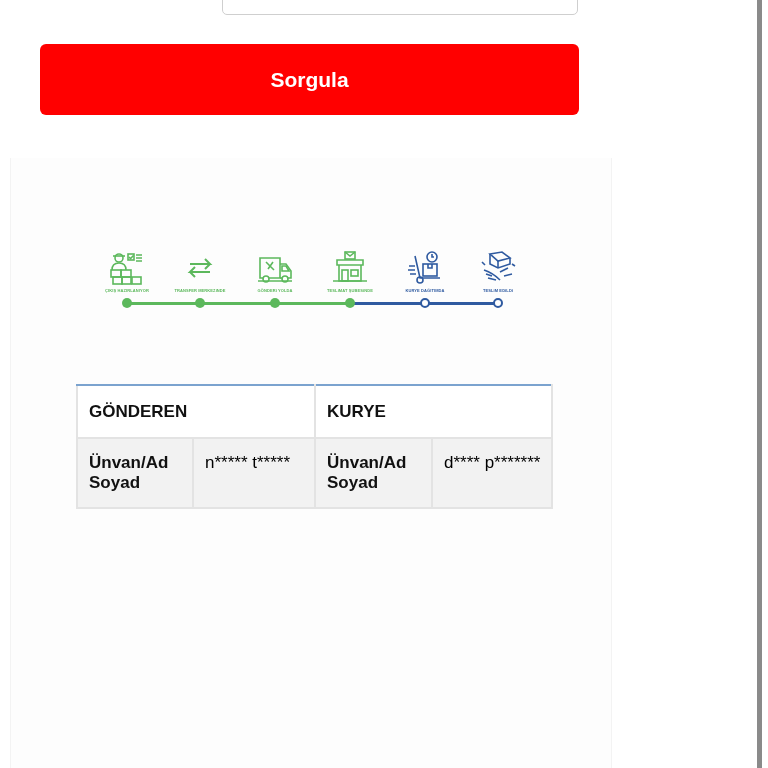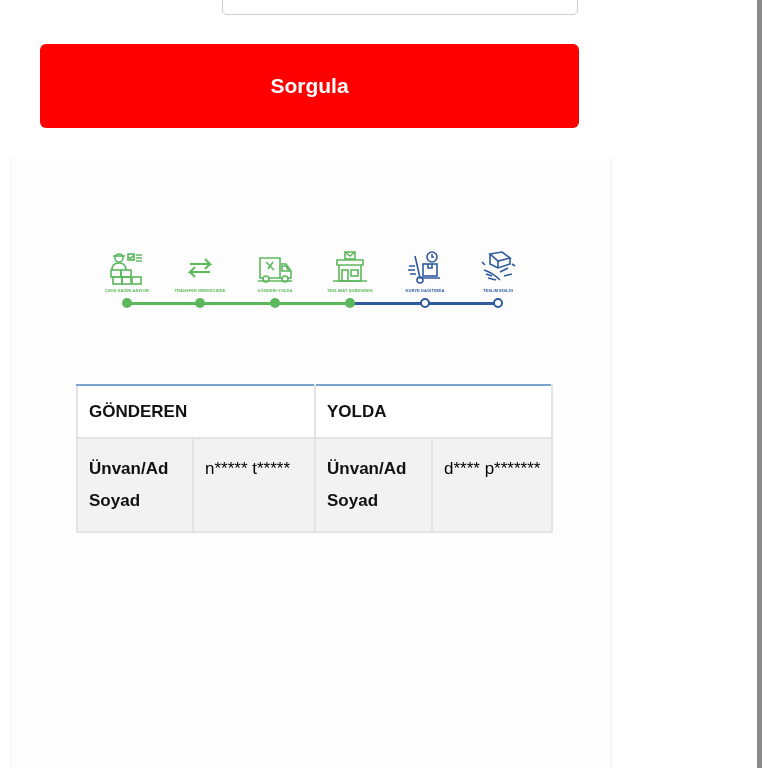--- a/index.html
+++ b/index.html
@@ -10,21 +10,21 @@
       color: #111;
     }
     .input-box {
       position: absolute; left: 222px; top: -20px;
       width: 356px; height: 35px;
       border: 1px solid #cfcfcf; border-radius: 5px;
       background: #fff; box-sizing: border-box;
     }
     .query-btn {
       position: absolute; left: 40px; top: 44px;
-      width: 539px; height: 84px;
+      width: 539px; height: 71px;
       background: #ff0000; border: none; border-radius: 6px;
       color: #fff; font-weight: bold; font-size: 21px;
       display: flex; align-items: center; justify-content: center;
       font-family: "Liberation Sans", sans-serif;
       cursor: pointer;
     }
     .scroll-rail {
       position: absolute; left: 757px; top: 0; width: 5px; height: 768px;
       background: #8a8a8a;
     }
@@ -58,21 +58,21 @@
 
     table.info {
       position: absolute; left: 76px; top: 384px;
       width: 475px; border-collapse: collapse;
       table-layout: fixed;
       font-size: 17px;
     }
     table.info td {
       border: 2px solid #e3e3e3;
       vertical-align: top; padding: 14px 10px 14px 11px;
-      line-height: 32px; word-wrap: break-word;
+      line-height: 20px; word-wrap: break-word;
     }
     table.info tr.head td {
       border-top: 2px solid #7ba3cf;
       font-weight: bold; padding: 13px 11px 12px 11px; line-height: 26px;
       background: #fff;
     }
     table.info tr.grey td { background: #f2f2f2; }
     table.info tr.white td { background: #fff; }
     .lbl { font-weight: bold; }
     .val { font-weight: normal; color: #000000; }
@@ -180,21 +180,21 @@
 <table class="info">
   <colgroup>
     <col style="width:116px">
     <col style="width:122px">
     <col style="width:117px">
     <col style="width:120px">
   </colgroup>
   <tbody>
       <tr class="head">
     <td colspan="2">GÖNDEREN</td>
-    <td colspan="2">YOLDA</td>
+    <td colspan="2">KURYE</td>
   </tr>
   <tr class="grey">
     <td class="lbl">Ünvan/Ad Soyad</td>
     <td class="val">n***** t*****</td>
     <td class="lbl">Ünvan/Ad Soyad</td>
     <td class="val">d**** p*******</td>
   </tr>
 </tbody>
   </table>
 

